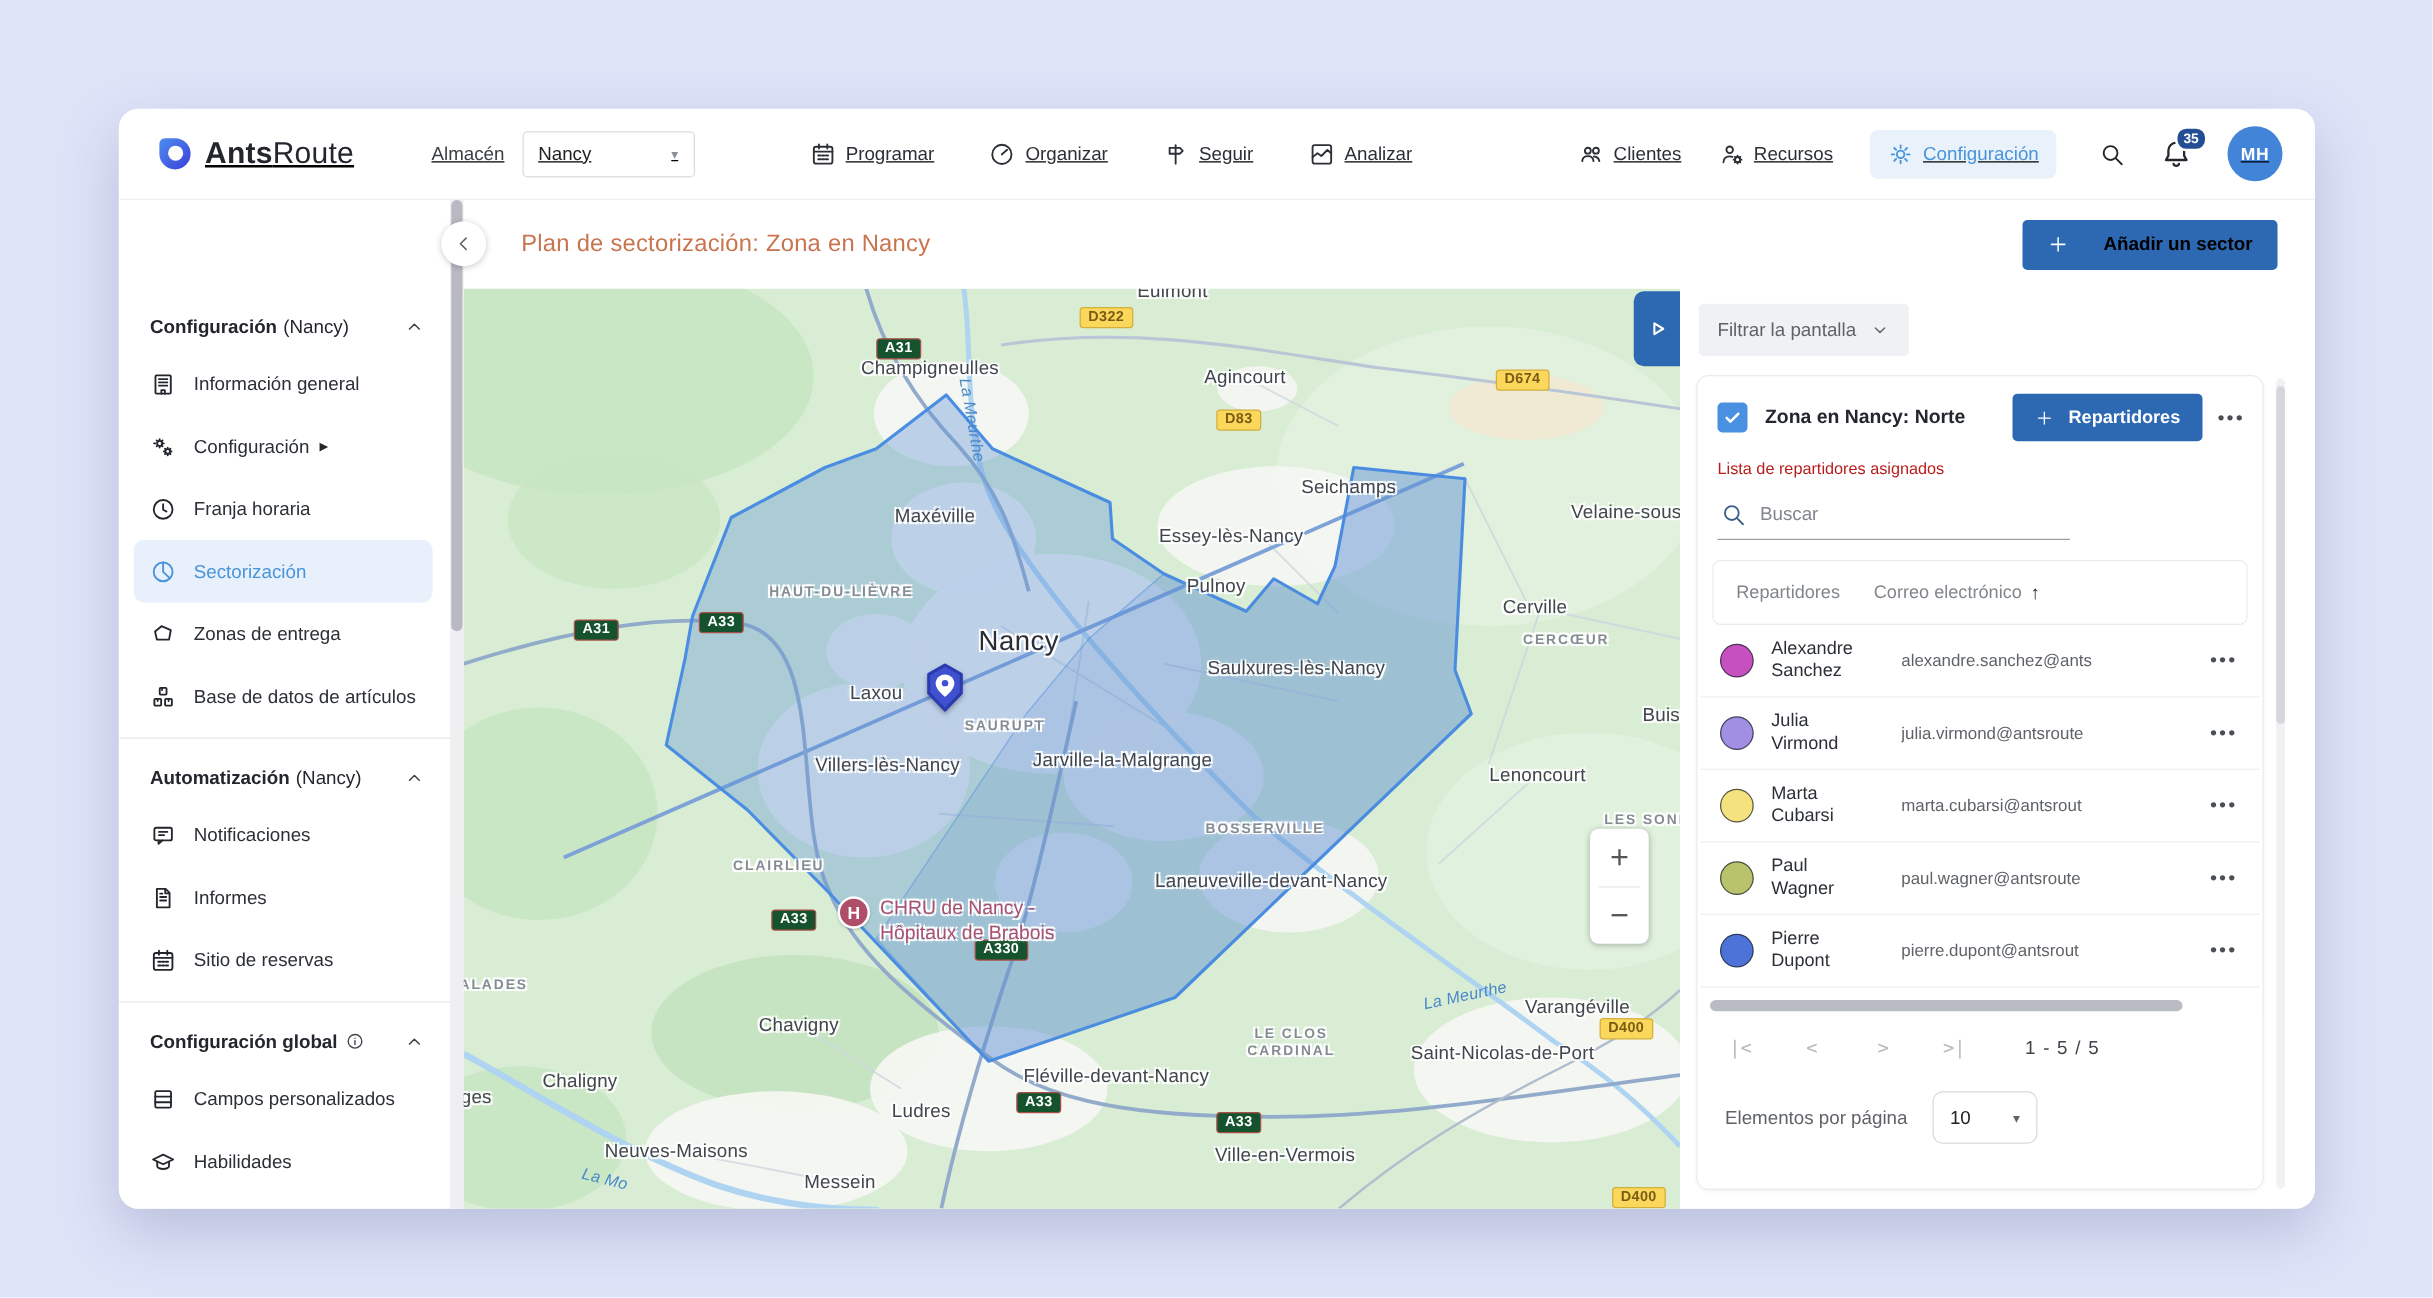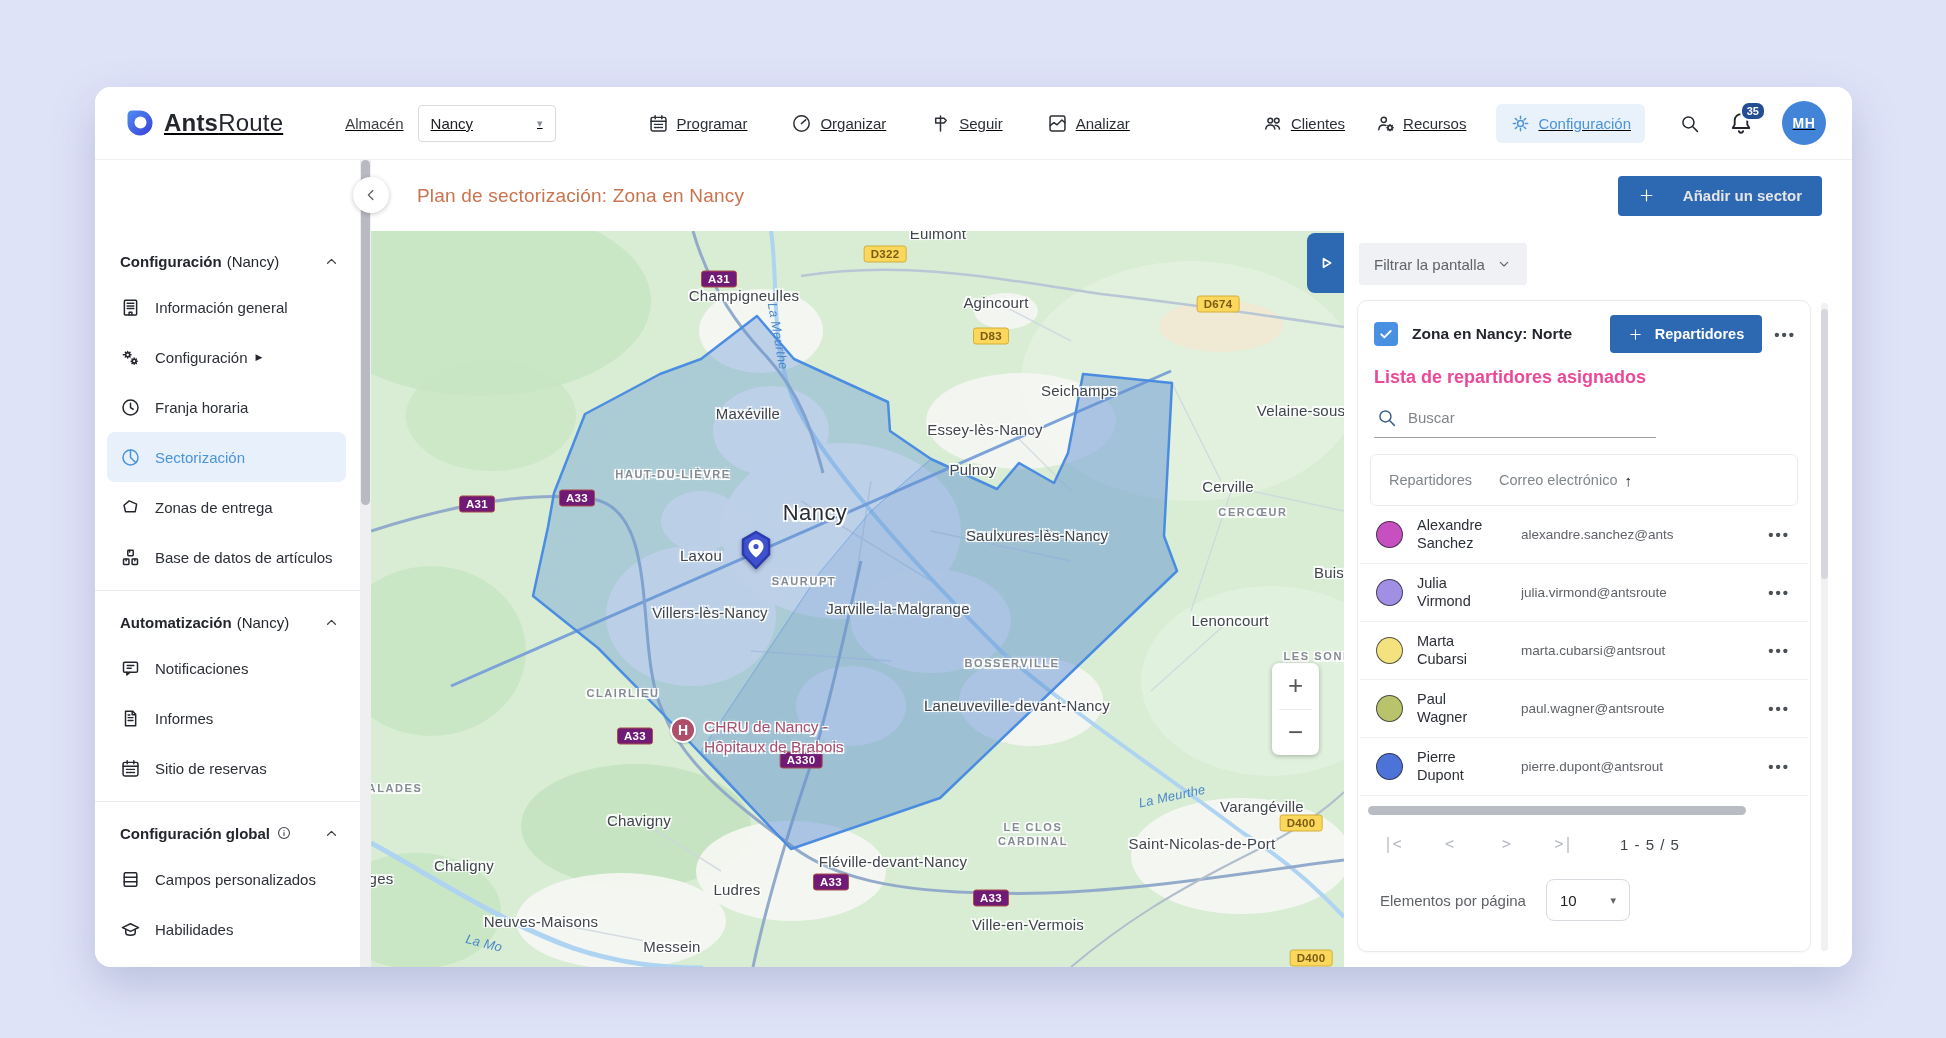--- a/index.html
+++ b/index.html
@@ -49,36 +49,36 @@
   .vscroll { position:absolute; left:265px; top:73px; bottom:0; width:11px; background:#efeff2; }
   .vscroll .vthumb { position:absolute; left:1px; top:0; width:9px; height:345px; background:#b9b9c2; border-radius:5px; }
 
   
   .main { position:absolute; left:276px; top:73px; right:0; bottom:0; }
   .title-row { height:71px; display:flex; align-items:center; padding-right:30px; background:#fff; position:relative; }
   .back-circle { position:absolute; left:-18px; top:17px; width:36px; height:36px; background:#fff; border-radius:50%;
                  box-shadow:0 1px 5px rgba(0,0,0,.22); display:flex; align-items:center; justify-content:center; color:#5f6368; z-index:6; }
   .back-circle .ic { width:18px; height:18px; }
   .page-title { margin-left:46px; font-size:19px; color:#c8744e; letter-spacing:.2px; }
-  .add-sector { margin-left:auto; height:40px; background:#2d68b2; border:none; border-radius:4px; color:#e5e5e5;
+  .add-sector { margin-left:auto; height:40px; background:#2d68b2; border:none; border-radius:4px; color:#000000;
                 font-size:15px; font-weight:600; font-family:inherit; display:flex; align-items:center; gap:28px; padding:0 20px; cursor:pointer; }
   .add-sector .ic { width:17px; height:17px; color:#fff; }
   .content-row { display:flex; height:calc(100% - 71px); }
 
   
   .map { position:relative; width:973px; height:100%; overflow:hidden; background:#d8edd4; flex:none; }
   .map-svg { position:absolute; left:0; top:0; width:973px; height:736px; }
   .ml { position:absolute; transform:translate(-50%,-50%); white-space:nowrap; font-size:15px; font-weight:500; color:#41454c;
         text-shadow:-1.5px -1.5px 0 #fff, 1.5px -1.5px 0 #fff, -1.5px 1.5px 0 #fff, 1.5px 1.5px 0 #fff, 0 0 4px #fff; letter-spacing:.2px; }
   .ml.big { font-size:22px; color:#2a2d33; letter-spacing:.4px; }
   .ml.area { font-size:11px; font-weight:700; color:#858b93; letter-spacing:1.6px; }
   .ml.river { font-style:italic; font-weight:400; font-size:13px; color:#4d88c8; text-shadow:none; }
   .bdg { position:absolute; transform:translate(-50%,-50%); font-size:11.5px; font-weight:700; padding:1px 6px 2px;
          border-radius:3px; letter-spacing:.3px; white-space:nowrap; }
-  .bg-a { background:#701a75; color:#fff; border:1px solid #a94f48; }
+  .bg-a { background:#14532d; color:#fff; border:1px solid #a94f48; }
   .bg-d { background:#fbd75c; color:#7a5c15; border:1px solid #d4ae3a; }
   .hosp { position:absolute; left:299px; top:486px; display:flex; align-items:flex-start; gap:8px; }
   .hosp-circle { width:26px; height:26px; border-radius:50%; background:#ae4e68; color:#fff; font-weight:700; font-size:14px;
                  display:flex; align-items:center; justify-content:center; border:2px solid #fff; box-shadow:0 1px 2px rgba(0,0,0,.2); }
   .hosp-lines { font-size:15.5px; color:#a9506e; line-height:1.3;
                 text-shadow:-1.5px -1.5px 0 #fff,1.5px -1.5px 0 #fff,-1.5px 1.5px 0 #fff,1.5px 1.5px 0 #fff,0 0 4px #fff; }
   .zoomctl { position:absolute; left:901px; top:432px; width:47px; height:92px; background:#fff; border-radius:7px;
              box-shadow:0 1px 5px rgba(0,0,0,.28); display:flex; flex-direction:column; }
   .zoomctl .zbtn { flex:1; display:flex; align-items:center; justify-content:center; font-size:26px; color:#565656; cursor:pointer; }
   .zoomctl .zdiv { height:1px; background:#e8e8e8; margin:0 7px; }
@@ -98,21 +98,21 @@
           background:#fff; box-shadow:0 1px 3px rgba(0,0,0,.04); }
   .sector-row { display:flex; align-items:center; padding:14px 14px 10px 16px; }
   .checkbox { width:24px; height:24px; border-radius:4px; background:#4a90e2; color:#fff; flex:none; display:flex; align-items:center; justify-content:center; cursor:pointer; }
   .checkbox .ic { width:16px; height:16px; }
   .checkbox .ic svg { stroke-width:3; }
   .sector-name { font-size:15.5px; font-weight:700; color:#23262d; margin:0 10px 0 14px; flex:1; white-space:nowrap; }
   .rep-btn { height:38px; background:#2d68b2; border:none; border-radius:4px; color:#fff; font-size:14.5px; font-weight:700;
              font-family:inherit; display:flex; align-items:center; gap:12px; padding:0 18px; cursor:pointer; }
   .rep-btn .ic { width:15px; height:15px; }
   .dots { border:none; background:none; color:#4a4e55; font-size:15px; font-weight:700; letter-spacing:2px; margin-left:12px; cursor:pointer; font-family:inherit; }
-  .list-title { padding:4px 16px 8px; font-size:18px; font-weight:700; color:#ec4899; }
+  .list-title { padding:4px 16px 8px; font-size:13px; font-weight:400; color:#b91c1c; }
   .search-row { margin:6px 16px 0; width:282px; border-bottom:1px solid #9aa0a6; display:flex; align-items:center; gap:11px; padding:5px 2px 9px; }
   .search-row .ic { width:21px; height:21px; color:#3e5f8a; flex:none; }
   .search-row input { border:none; outline:none; font-size:15px; font-family:inherit; color:#202124; width:100%; }
   .search-row input::placeholder { color:#80868b; }
   .thead { margin:16px 12px 0; border:1px solid #e9ebee; border-radius:6px; height:52px; display:flex; align-items:center; font-size:14.5px; color:#80868b; }
   .thead .c1 { width:128px; padding-left:18px; }
   .thead .c2 { display:flex; align-items:center; gap:7px; cursor:pointer; }
   .thead .sort { color:#202124; font-size:15px; }
   .tbody { margin:0 2px; }
   .row { display:flex; align-items:center; height:58px; border-bottom:1px solid #eef0f2; padding:0 8px 0 16px; }

